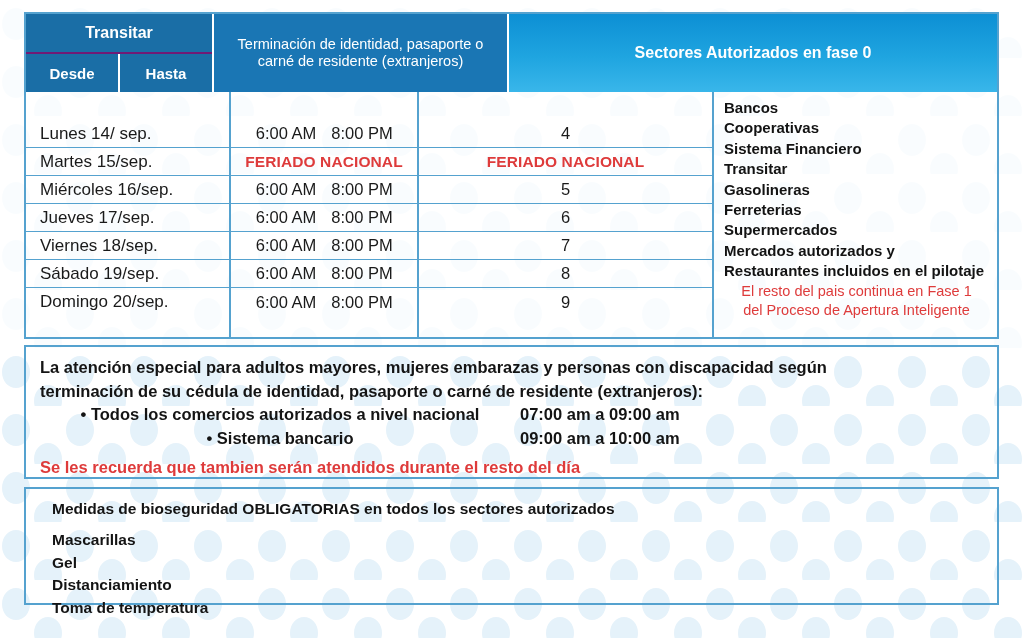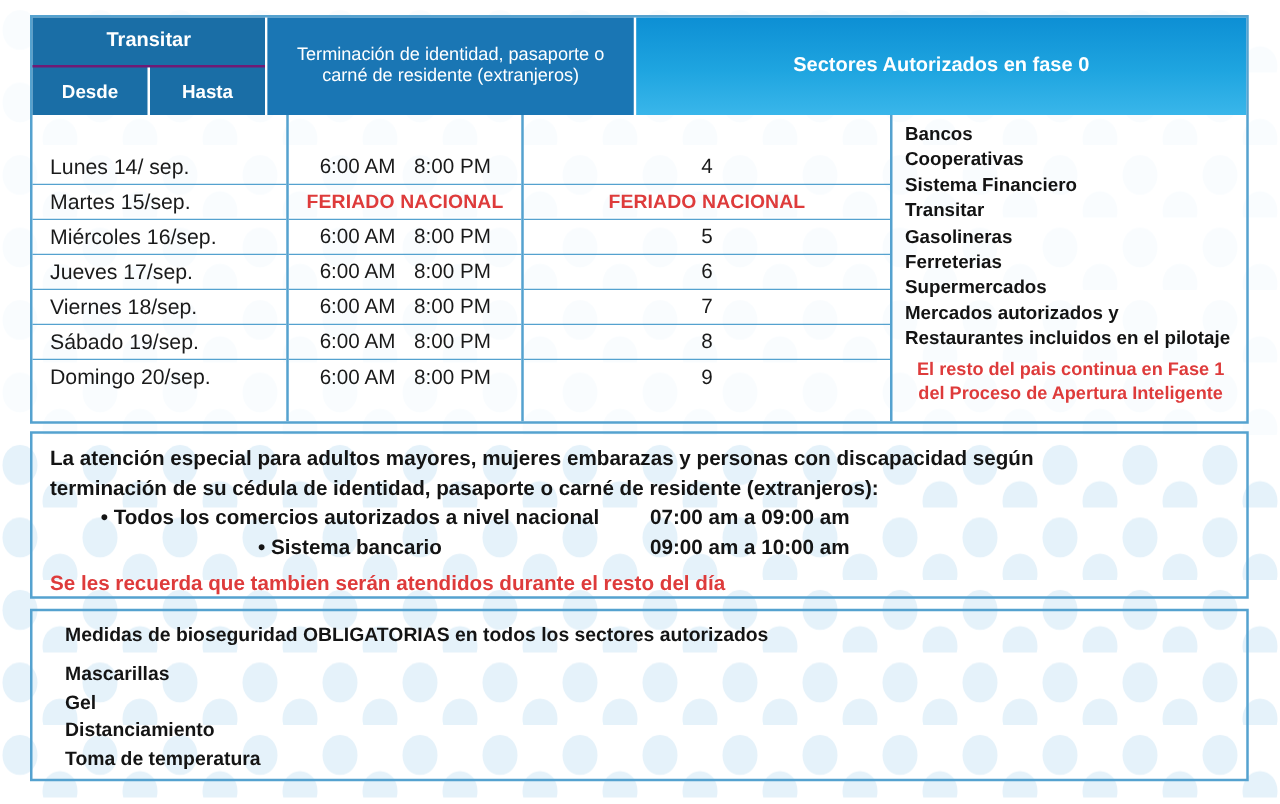--- a/index.html
+++ b/index.html
@@ -198,24 +198,23 @@
 
   
   .sector-item {
     font-size: 15px;
     font-weight: bold;
     color: #131313;
     line-height: 20.4px;
     white-space: nowrap;
   }
   .sector-note {
-    margin-top: 5px;
     text-align: center;
     color: #de3b3b;
-    font-weight: bold;
+    font-weight: normal;
     font-size: 14.5px;
     line-height: 19px;
     padding-right: 8px;
   }
 
   
   .mid-block {
     position: absolute;
     left: 24px;
     top: 345px;
@@ -247,21 +246,21 @@
     line-height: 24px;
     margin-top: 5px;
   }
 
   
   .bot-block {
     position: absolute;
     left: 24px;
     top: 487px;
     width: 975px;
-    height: 138px;
+    height: 118px;
     border: 2px solid #55a2cf;
     box-sizing: border-box;
     padding: 10px 0 0 26px;
   }
   .bot-title {
     font-size: 15.5px;
     font-weight: bold;
     color: #141414;
     line-height: 20px;
     margin-bottom: 10px;

